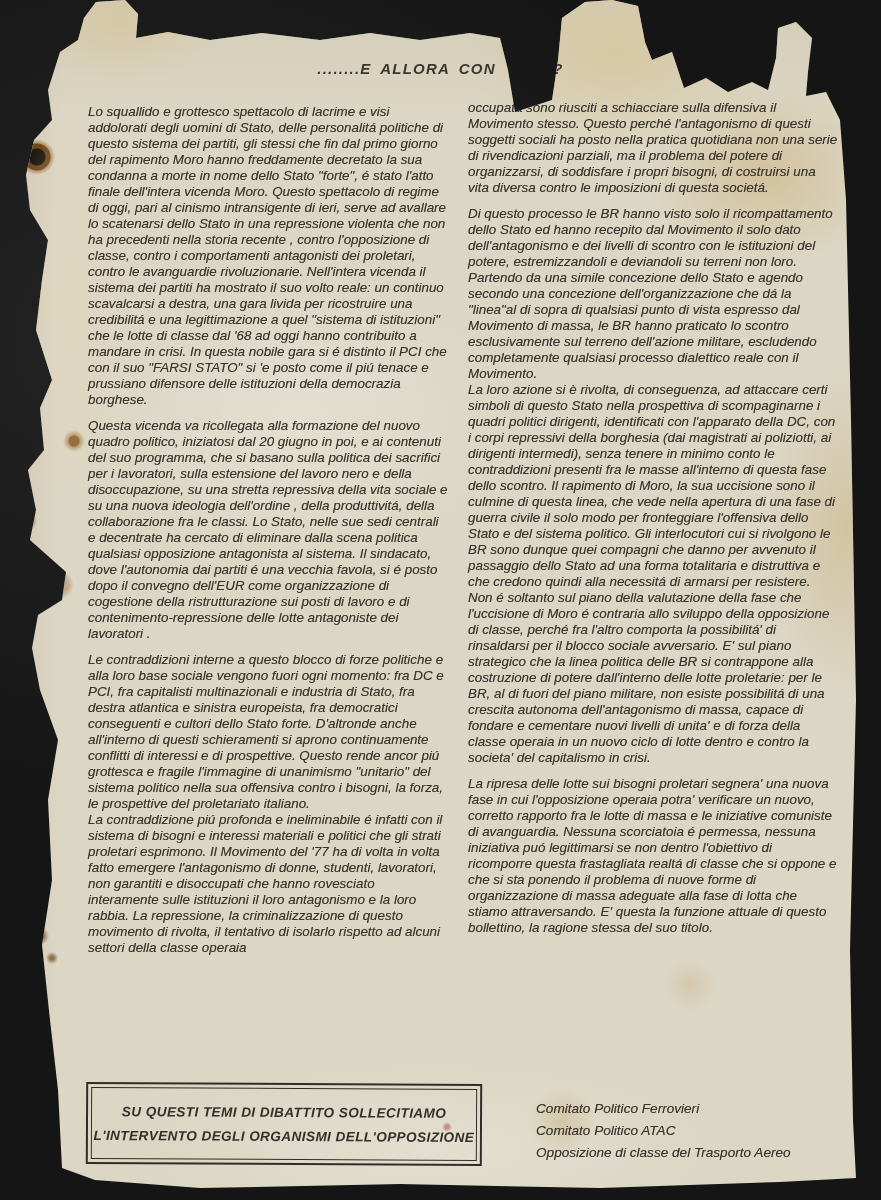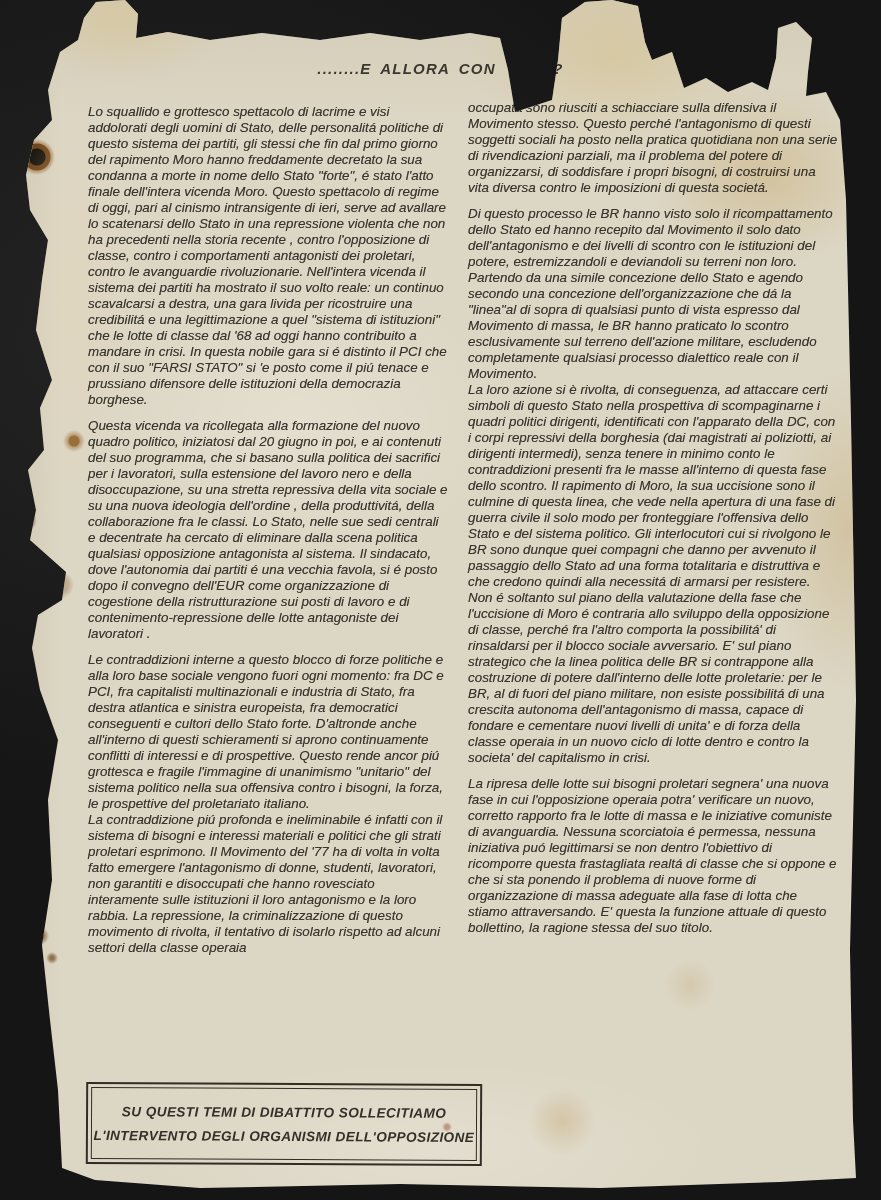--- a/index.html
+++ b/index.html
@@ -103,14 +103,19 @@
     <p style="margin-top:4px">La  ripresa delle lotte sui bisogni proletari segnera' una nuova fase in cui l'opposizione operaia potra' verificare un nuovo, corretto rapporto fra le lotte di massa e le iniziative comuniste di avanguardia. Nessuna scorciatoia é permessa, nessuna iniziativa puó legittimarsi se non dentro l'obiettivo di ricomporre questa frastagliata realtá di classe che si oppone e che si sta ponendo il problema di nuove forme di organizzazione di massa adeguate alla fase di lotta che stiamo attraversando. E' questa la funzione attuale di questo bollettino, la ragione stessa del suo titolo.</p>
   </div>
 
   <div id="footer-box">
     <div class="inner">
       <div class="boxline">SU QUESTI TEMI DI DIBATTITO SOLLECITIAMO</div>
       <div class="boxline">L'INTERVENTO DEGLI ORGANISMI DELL'OPPOSIZIONE</div>
     </div>
   </div>
 
+  <div id="signatures">
+    <div>Comitato Politico Ferrovieri</div>
+    <div>Comitato Politico ATAC</div>
+    <div>Opposizione di classe del Trasporto Aereo</div>
+  </div>
 
 </div>
 
 </body></html>

